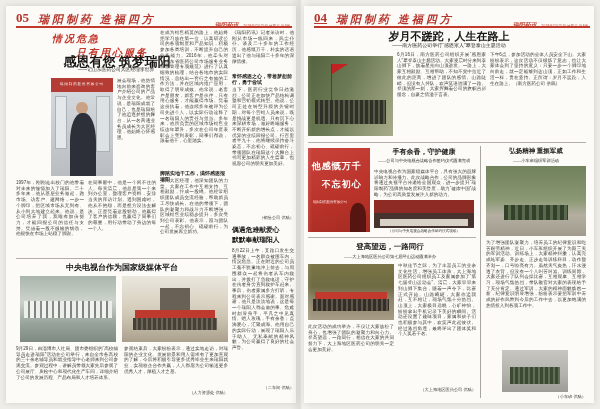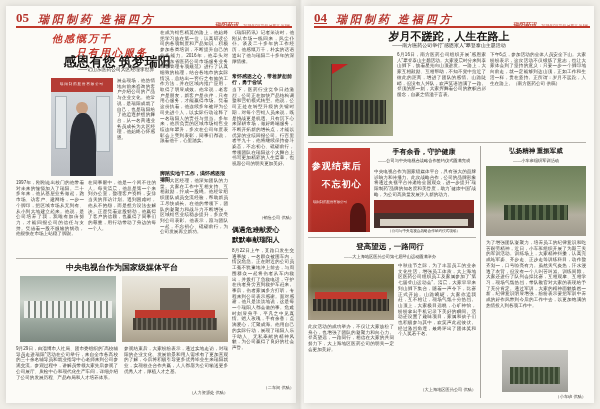--- a/index.html
+++ b/index.html
@@ -84,21 +84,21 @@
 
 <div class="page" id="page03">
   <div class="abs pgnum" style="left:10px;top:4px;">05</div>
   <div class="abs pgslogan" style="left:32px;top:6px;">瑞阳制药  造福四方</div>
   <div class="abs masthead" style="left:168px;top:7px;">
     <span class="mh-name">瑞阳药讯</span>
     <span class="mh-info">2018年7月25日 星期三 第3版</span>
   </div>
   <div class="abs redrule" style="left:10px;top:20px;width:276px;"></div>
 
-  <div class="abs callig" style="left:46px;top:26px;">他感慨万千</div>
+  <div class="abs callig" style="left:46px;top:26px;">情况危急</div>
   <div class="abs callig" style="left:70px;top:40px;">只有用心服务</div>
 
   <div class="abs hl" style="left:36px;top:47px;width:150px;font-size:13px;">感恩有您  筑梦瑞阳</div>
   <div class="abs dash" style="left:20px;top:60px;width:180px;font-size:4.8px;">——记山东医药公司大区经理李世界</div>
 
   <div class="photo p1" style="left:45px;top:72px;width:62px;height:98px;">
     <div class="strip">瑞阳制药股份有限公司</div>
     <div class="boothL"></div>
     <div class="boothR"></div>
     <div class="head"></div>
@@ -155,21 +155,21 @@
   </div>
   <div class="abs bt" style="left:93px;top:46px;width:89px;height:86px;">6月16日，南方医药公司组织开展“感恩家人”攀登泰山主题活动。大家凌晨时分来到泰山脚下，披着星光向山顶进发。一路上，大家互相鼓励、互相帮助，不知不觉中拉近了彼此的距离，增进了团队的感情。山路陡峭，但没有人掉队，欢声笑语洒满了一路。登顶的那一刻，大家挥舞着公司的旗帜合影留念，自豪之情溢于言表。</div>
   <div class="abs bt" style="left:186px;top:46px;width:96px;height:86px;">下午6点，参加活动的全体人员安全下山。大家纷纷表示，这次活动不仅锻炼了意志，也让大家体会到了坚持的意义：只要一步一个脚印地向前走，就一定能够到达山顶，正如工作和生活一样，贵在坚持。正所谓：岁月不蹉跎，人生在路上。（南方医药公司 供稿）</div>
 
   <div class="abs grule" style="left:4px;top:136px;width:278px;"></div>
   <div class="abs vrule" style="left:176px;top:140px;height:252px;"></div>
 
   <div class="abs hl" style="left:68px;top:141px;width:104px;font-size:7px;">手有余香，守护健康</div>
   <div class="abs dash" style="left:68px;top:152px;width:104px;font-size:4.2px;">——公司与中央电视台战略合作签约仪式圆满完成</div>
   <div class="photo p5" style="left:4px;top:142px;width:62px;height:84px;">
-    <div class="t1">参观结束后</div>
+    <div class="t1">他感慨万千</div>
     <div class="t2">不忘初心</div>
     <div class="t3">瑞阳制药股份有限公司</div>
     <div class="fig"></div>
   </div>
   <div class="abs bt" style="left:70px;top:163px;width:102px;height:28px;">中央电视台作为国家级媒体平台，具有强大的品牌影响力和传播力。此次战略合作，公司的品牌形象将通过央视平台传递给全国观众，进一步提升“瑞阳制药”品牌的知名度和美誉度，助力“健康中国”战略，为公司高质量发展注入新的动力。</div>
   <div class="photo p9" style="left:70px;top:194px;width:100px;height:28px;">
     <div class="back"></div>
     <div class="table"></div>
   </div>
   <div class="abs dash" style="left:70px;top:223px;width:100px;font-size:3.6px;">（公司与中央电视台战略合作签约仪式现场）</div>

